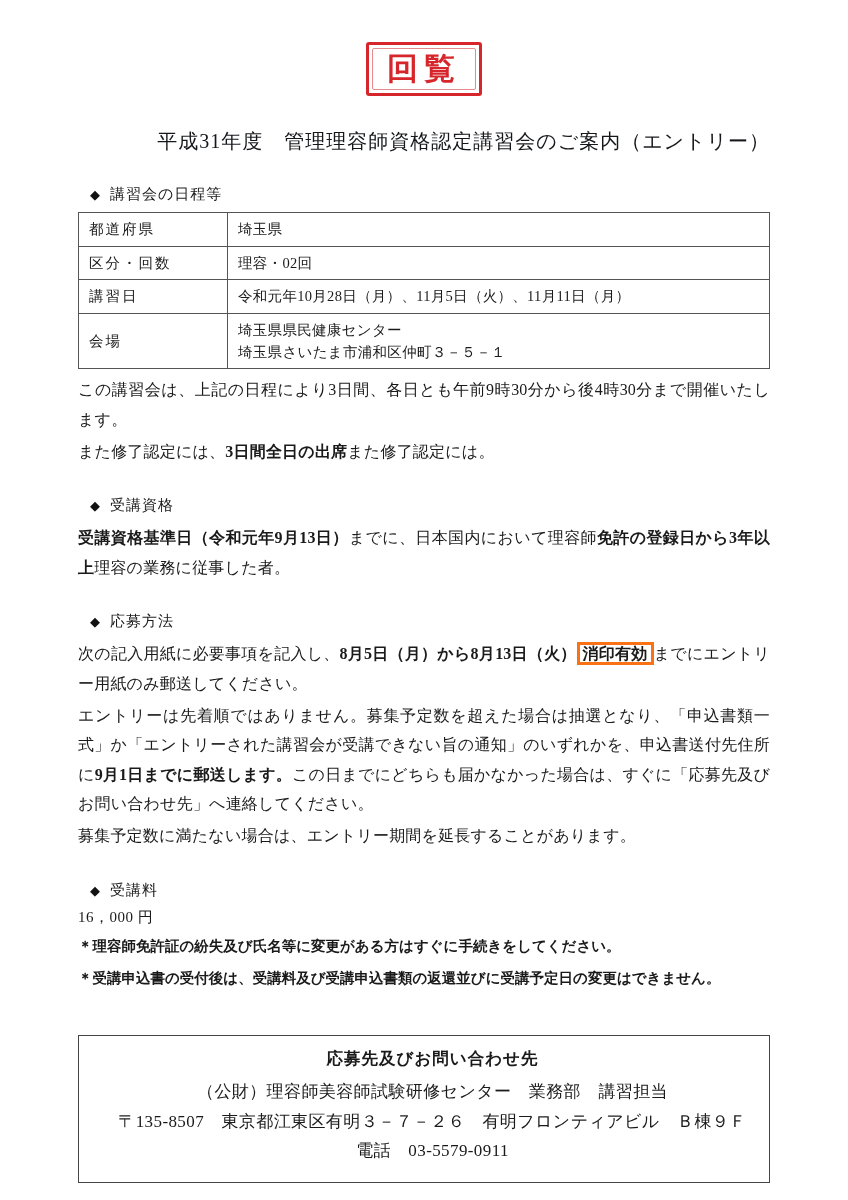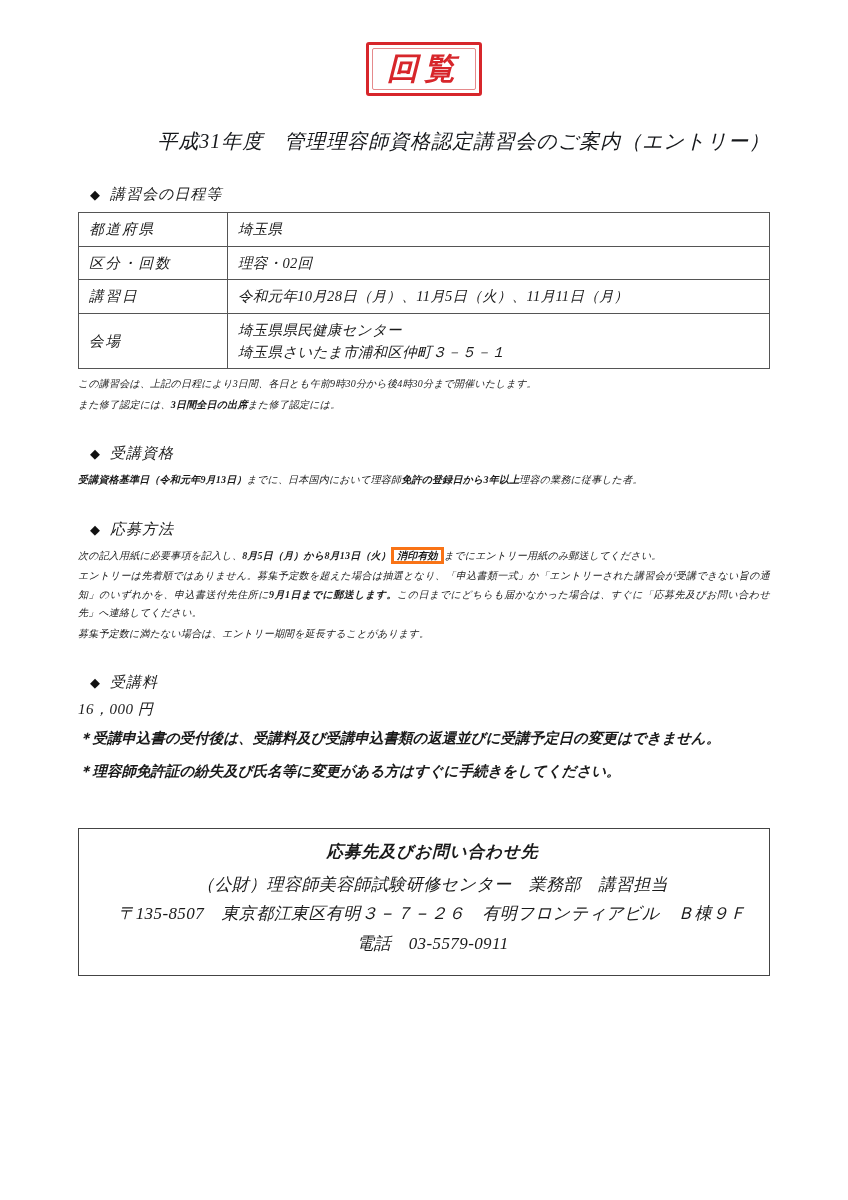--- a/index.html
+++ b/index.html
@@ -14,21 +14,20 @@
     color: #1a1a1a;
     position: relative;
     overflow: hidden;
   }
   .page {
     position: relative;
     width: 848px;
     height: 844px;
     box-sizing: border-box;
     padding: 0 78px;
-    font-style: italic;
   }
 
   
   .stamp-wrap {
     display: flex;
     justify-content: center;
     padding-top: 42px;
   }
   .stamp {
     border: 3px solid #d7262b;
@@ -94,21 +93,21 @@
     width: 128px;
     letter-spacing: 2px;
   }
   table.info td.val {
     letter-spacing: 0.3px;
   }
   .val-line { display: block; }
 
   
   p.para {
-    font-size: 10px;
+    font-size: 16px;
     line-height: 1.85;
     margin: 6px 0 0 0;
     letter-spacing: 0.2px;
     text-align: justify;
   }
   p.tight { margin-top: 2px; }
   .b { font-weight: bold; }
   .boxed {
     border: 3px solid #f97316;
     padding: 0 3px;
@@ -214,22 +213,22 @@
   <p class="para tight">
     <span>エントリーは先着順ではありません。募集予定数を超えた場合は抽選となり、「申込書類一式」か「エントリーされた講習会が受講できない旨の通知」のいずれかを、申込書送付先住所に</span><span class="b">9月1日までに郵送します。</span><span>この日までにどちらも届かなかった場合は、すぐに「応募先及びお問い合わせ先」へ連絡してください。</span>
   </p>
   <p class="para tight">募集予定数に満たない場合は、エントリー期間を延長することがあります。</p>
 
   <div class="section-head">
     <span class="diamond">◆</span>
     <span class="label">受講料</span>
   </div>
   <div class="fee">16，000 円</div>
+  <p class="note">＊理容師免許証の紛失及び氏名等に変更がある方はすぐに手続きをしてください。</p>
   <p class="note">＊受講申込書の受付後は、受講料及び受講申込書類の返還並びに受講予定日の変更はできません。</p>
-  <p class="note">＊理容師免許証の紛失及び氏名等に変更がある方はすぐに手続きをしてください。</p>
 
   <div class="contact-box">
     <div class="contact-title">応募先及びお問い合わせ先</div>
     <div class="contact-line">（公財）理容師美容師試験研修センター　業務部　講習担当</div>
     <div class="contact-line">〒135-8507　東京都江東区有明３－７－２６　有明フロンティアビル　Ｂ棟９Ｆ</div>
     <div class="contact-line">電話　03-5579-0911</div>
   </div>
 
 </div>
 

